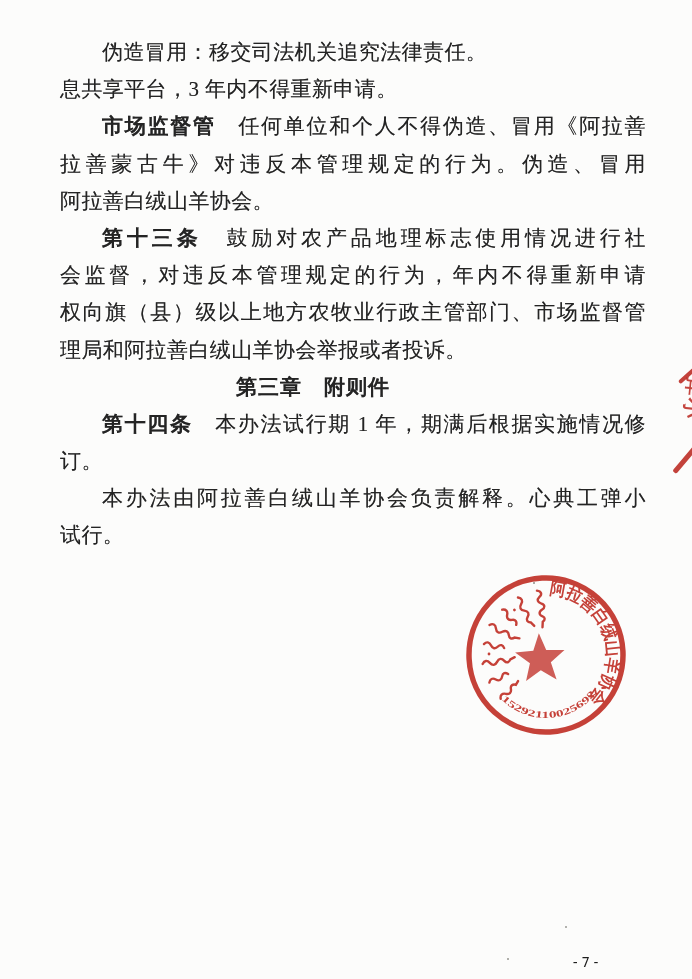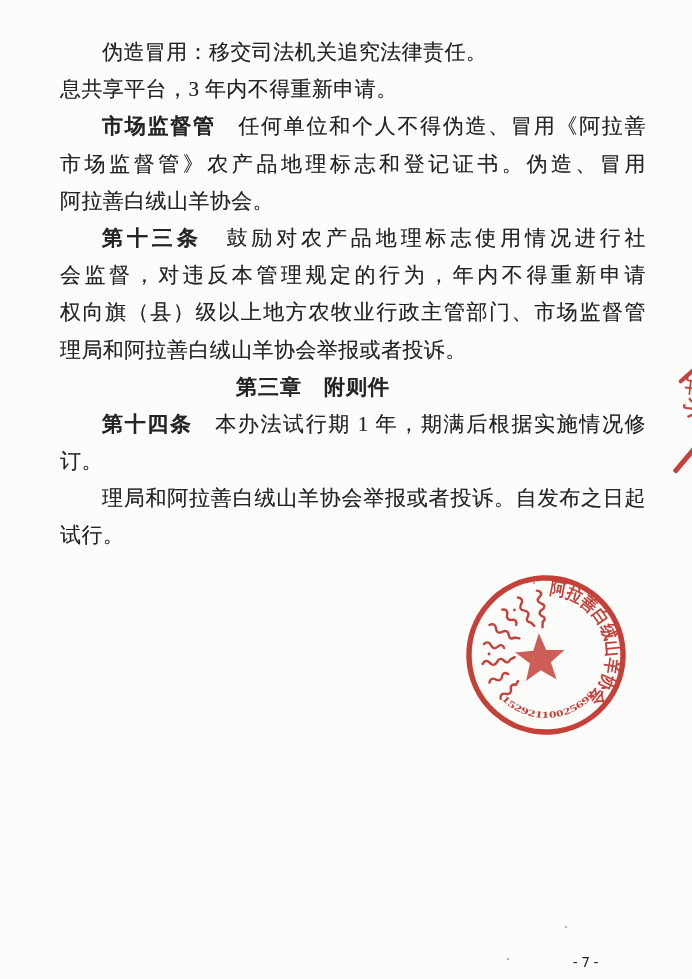--- a/index.html
+++ b/index.html
@@ -50,30 +50,30 @@
 </style>
 </head>
 <body>
 
 <div class="page">
 
   <div class="body-text">
     <div class="line ind"><b></b><span>伪造冒用：移交司法机关追究法律责任。</span></div>
     <div class="line"><b></b><span>息共享平台，3 年内不得重新申请。</span></div>
     <div class="line ind just"><b>市场监督管</b><span>　任何单位和个人不得伪造、冒用《阿拉善</span></div>
-    <div class="line just"><b></b><span>市场监督管》农产品地理标志和登记证书。伪造、冒用</span></div>
+    <div class="line just"><b></b><span>拉善蒙古牛》对违反本管理规定的行为。伪造、冒用</span></div>
     <div class="line"><b></b><span>阿拉善白绒山羊协会。</span></div>
     <div class="line ind just"><b>第十三条</b><span>　鼓励对农产品地理标志使用情况进行社</span></div>
     <div class="line just"><b></b><span>会监督，对违反本管理规定的行为，年内不得重新申请</span></div>
     <div class="line just"><b></b><span>权向旗（县）级以上地方农牧业行政主管部门、市场监督管</span></div>
     <div class="line"><b></b><span>理局和阿拉善白绒山羊协会举报或者投诉。</span></div>
     <div class="line center"><b>第三章　附则件</b><span></span></div>
     <div class="line ind just"><b>第十四条</b><span>　本办法试行期 1 年，期满后根据实施情况修</span></div>
     <div class="line"><b></b><span>订。</span></div>
-    <div class="line ind just"><b></b><span>理局和阿拉善白绒山羊协会举报或者投诉。自发布之日起</span></div>
+    <div class="line ind just"><b></b><span>本办法由阿拉善白绒山羊协会负责解释。心典工弹小</span></div>
     <div class="line"><b></b><span>试行。</span></div>
   </div>
 
   <div class="seal-wrap">
     <svg width="200" height="200" viewBox="0 0 200 200">
       <defs>
         <path id="arcCN" d="M106.4 39.3 A61 61 0 0 1 139.2 146.7" fill="none"></path>
         <path id="arcNUM" d="M53.2 142.2 A63 63 0 0 0 146.8 142.2" fill="none"></path>
       </defs>
 

